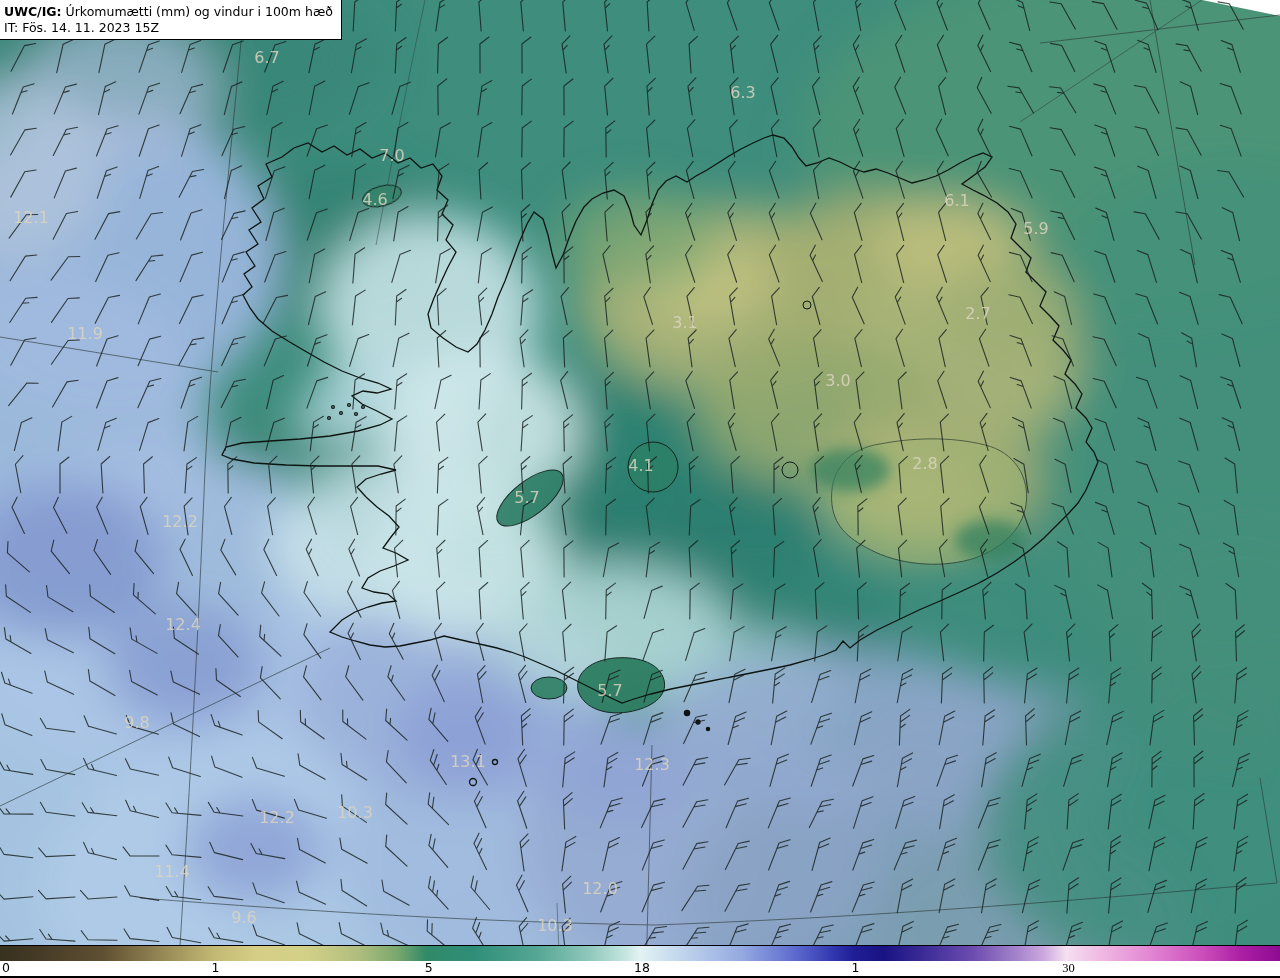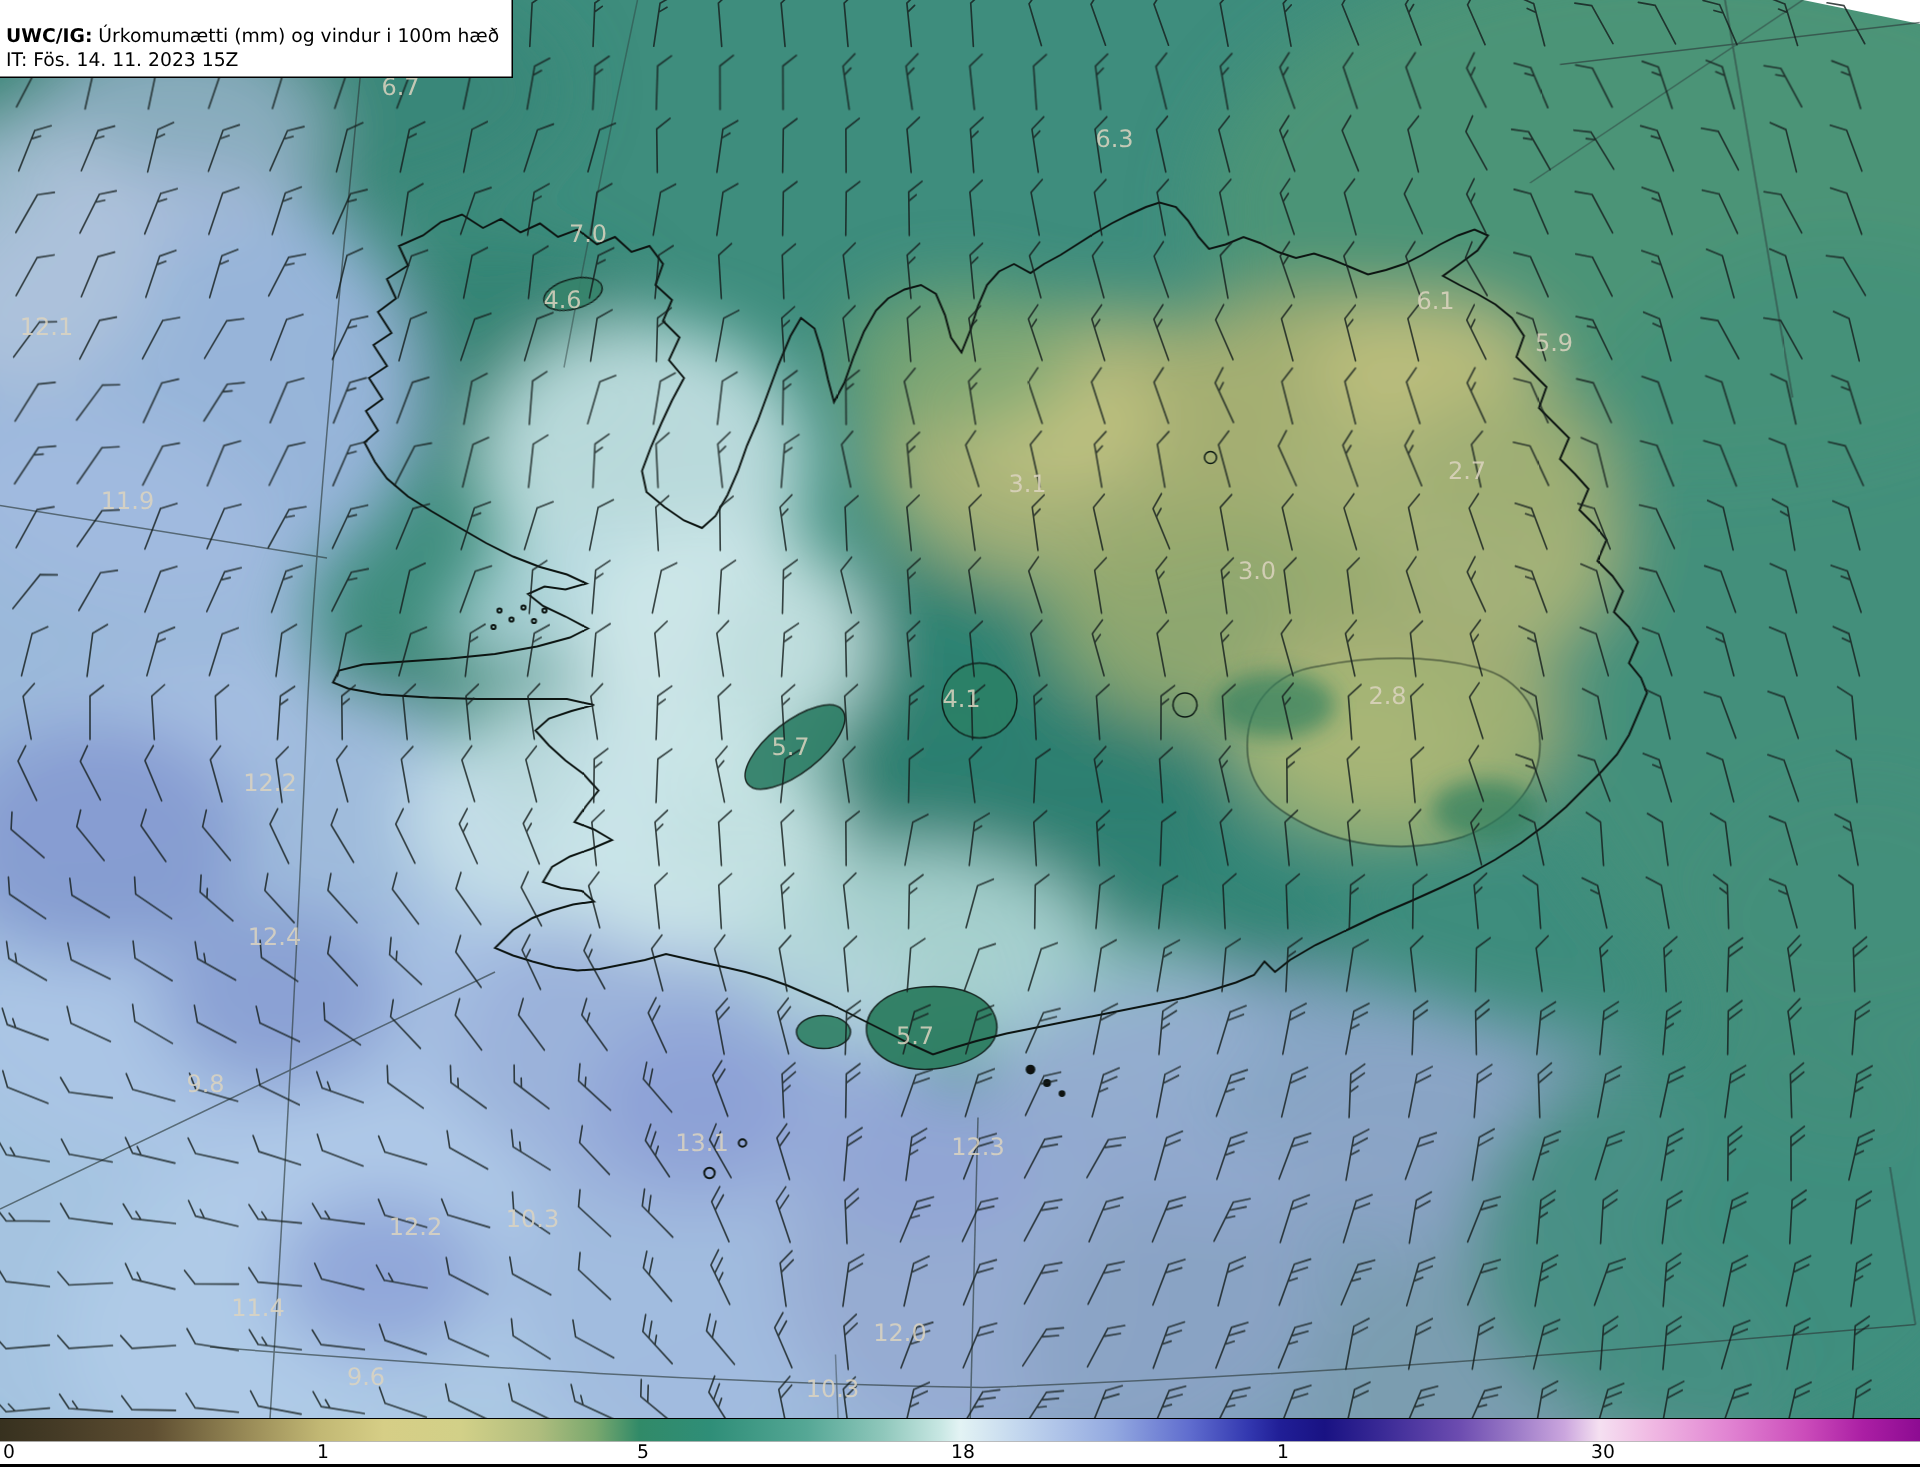--- a/index.html
+++ b/index.html
@@ -1,21 +1,21 @@
 <!DOCTYPE html>
 <html><head>
 <meta charset="utf-8">
 <style>
   html,body{margin:0;padding:0;background:#222;}
   .stage{position:relative;width:1280px;height:978px;overflow:hidden;
          font-family:"DejaVu Sans",sans-serif;background:#3e8d7d;}
   .stage svg{position:absolute;left:0;top:0;}
   
   .titlebox{position:absolute;left:0;top:0;background:#fff;border:1px solid #000;
-            border-left:none;border-top:none;padding:16px 8px 3px 4px;font-size:12.5px;
+            border-left:none;border-top:none;padding:4px 8px 3px 4px;font-size:12.5px;
             line-height:16px;color:#000;white-space:nowrap;z-index:30;}
   .titlebox .b{font-weight:bold;}
   
   .colorbar{position:absolute;left:0;bottom:0;width:1280px;height:32px;z-index:25;
             border-top:1px solid #000;background:#fff;}
   .colorbar .bar{position:absolute;left:0;top:0;width:100%;height:15px;
                  border-bottom:1px solid #000;}
   .colorbar .ticks{position:absolute;left:0;top:15px;width:100%;height:15px;
                    border-bottom:2px solid #000;background:#fff;}
   .colorbar .tick{position:absolute;top:0;font-size:12.5px;color:#000;
@@ -869,18 +869,18 @@
 </div>
 
 <div class="colorbar">
   <div class="bar" id="cbar" style="background: linear-gradient(to right, rgb(55, 49, 31) 0%, rgb(69, 59, 38) 3%, rgb(95, 79, 50) 8%, rgb(154, 140, 88) 13%, rgb(194, 184, 116) 16.7%, rgb(214, 206, 134) 20%, rgb(210, 208, 136) 24%, rgb(176, 189, 126) 28%, rgb(122, 168, 110) 31%, rgb(49, 138, 104) 33.3%, rgb(47, 142, 120) 37%, rgb(85, 167, 149) 42%, rgb(143, 199, 187) 46%, rgb(200, 231, 227) 49%, rgb(227, 243, 244) 50%, rgb(195, 215, 238) 53%, rgb(147, 169, 224) 58%, rgb(95, 108, 206) 62%, rgb(51, 56, 176) 65%, rgb(32, 30, 150) 66.7%, rgb(25, 18, 131) 69%, rgb(58, 42, 150) 72%, rgb(108, 76, 176) 76%, rgb(157, 124, 200) 79%, rgb(203, 166, 222) 81.5%, rgb(245, 224, 241) 83.3%, rgb(240, 185, 227) 86%, rgb(225, 132, 210) 90%, rgb(203, 76, 186) 94%, rgb(171, 31, 164) 97%, rgb(141, 11, 146) 100%);"></div>
   <div class="ticks" id="cticks">
         <span class="tick first" style="left: 2px;">0</span>
         <span class="tick" style="left: calc(16.67% + 2px);">1</span>
         <span class="tick" style="left: calc(33.33% + 2px);">5</span>
         <span class="tick" style="left: calc(50% + 2px);">18</span>
         <span class="tick" style="left: calc(66.67% + 2px);">1</span>
-        <span class="tick" style="left: calc(83.33% + 2px);">30</span>
+        <span class="tick" style="left: calc(83.33% + 2px); font-family: Liberation Serif, serif;">30</span>
         <span class="tick last" style="left: calc(100% - 2px);">50</span>
       </div>
 </div>
 
 </div>
 
 </body></html>

